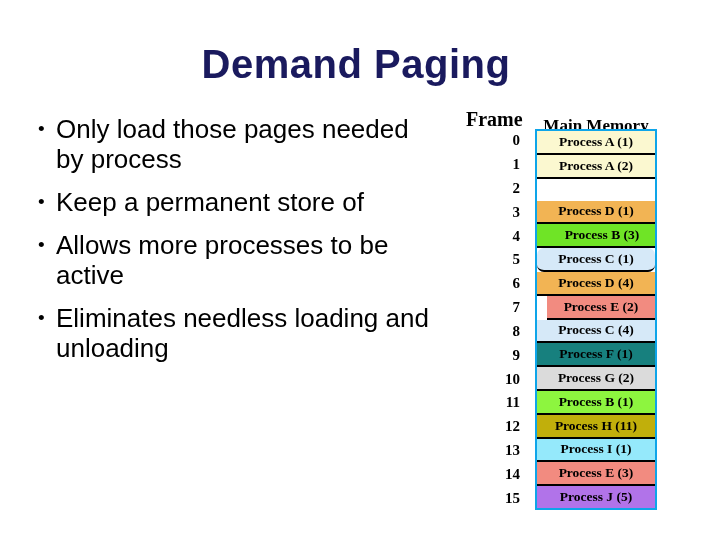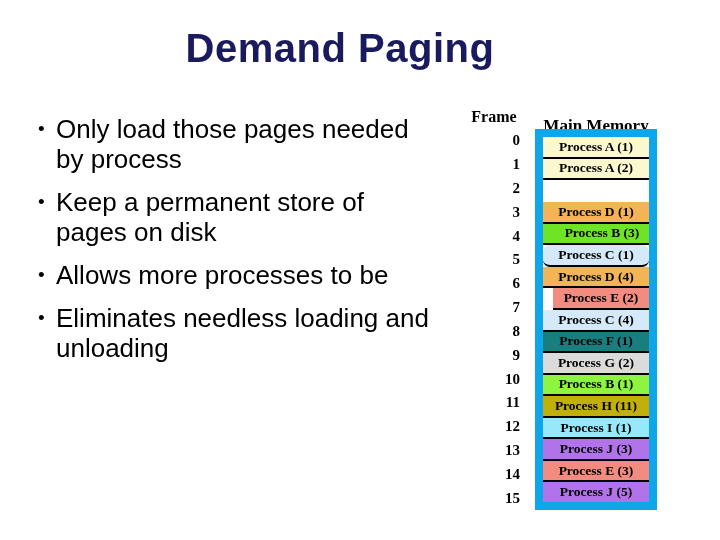--- a/index.html
+++ b/index.html
@@ -1,55 +1,55 @@
 <!DOCTYPE html>
 <html><head>
 <meta charset="utf-8">
 <style>
   html,body { margin:0; padding:0; background:#888; }
   .slide {
     position:relative; width:720px; height:540px; background:#ffffff;
     overflow:hidden; font-family:"Liberation Sans", sans-serif;
   }
   .title {
-    position:absolute; top:26px; left:0; width:680px; margin:0;
+    position:absolute; top:26px; left:0; width:680px; margin:16px;
     text-align:center; font-size:40px; font-weight:bold; color:#1a1a5e;
     letter-spacing:0.5px;
   }
   .bullets {
     position:absolute; left:38px; top:114px; width:440px;
     list-style:none; margin:0; padding:0;
   }
   .bullets li {
     display:flex; align-items:flex-start;
     font-size:26px; line-height:30px; color:#000000; margin-bottom:13px;
   }
   .bullet-dot {
     flex:0 0 18px; font-size:19px; line-height:30px; color:#000000;
   }
   .bullet-text { flex:1; }
   .frame-header {
     position:absolute; left:466px; top:108px; width:56px; text-align:center;
-    font-family:"Liberation Serif", serif; font-weight:bold; font-size:16px; color:#000;
+    font-family:"Liberation Serif", serif; font-weight:bold; font-size:20px; color:#000;
   }
   .mem-header {
     position:absolute; left:535px; top:116px; width:122px; text-align:center;
     font-family:"Liberation Serif", serif; font-weight:bold; font-size:17px; color:#000;
   }
   .frame-col {
     position:absolute; left:455px; top:129px; width:65px; height:381px;
     display:flex; flex-direction:column;
   }
   .frame-cell {
     flex:1; display:flex; align-items:center; justify-content:flex-end;
     font-family:"Liberation Serif", serif; font-weight:bold; font-size:15px; color:#000;
   }
   .mem-table {
     position:absolute; left:535px; top:129px; width:122px; height:381px;
-    box-sizing:border-box; border:8px solid #0ea5e9;
+    box-sizing:border-box; border:2px solid #0ea5e9;
     display:flex; flex-direction:column;
   }
   .mem-cell {
     flex:1; border-bottom:2px solid #000000;
     display:flex; align-items:center; justify-content:center;
     font-family:"Liberation Serif", serif; font-weight:bold; font-size:13.5px; color:#000;
     white-space:nowrap;
   }
   .mem-cell:last-child { border-bottom:none; }
 </style>
@@ -60,25 +60,25 @@
 
   <h1 class="title">Demand Paging</h1>
 
   <ul class="bullets">
     <li>
       <span class="bullet-dot">•</span>
       <span class="bullet-text"><span>Only load those pages needed</span><br><span>by process</span></span>
     </li>
     <li>
       <span class="bullet-dot">•</span>
-      <span class="bullet-text"><span>Keep a permanent store of</span><br><span>pages on disk</span></span>
+      <span class="bullet-text"><span>Keep a permanent store of</span><br></span>
     </li>
     <li>
       <span class="bullet-dot">•</span>
-      <span class="bullet-text"><span>Allows more processes to be</span><br></span>
+      <span class="bullet-text"><span>Allows more processes to be</span><br><span>active</span></span>
     </li>
     <li>
       <span class="bullet-dot">•</span>
       <span class="bullet-text"><span>Eliminates needless loading and</span><br><span>unloading</span></span>
     </li>
   </ul>
 
   <div class="frame-header">Frame</div>
   <div class="mem-header">Main Memory</div>
 
@@ -108,18 +108,17 @@
     <div class="mem-cell" style="background-color: rgb(111, 228, 38); padding-left: 12px;">Process B (3)</div>
     <div class="mem-cell" style="background-color: rgb(214, 233, 248); border-radius: 7px;">Process C (1)</div>
     <div class="mem-cell" style="background-color: rgb(242, 180, 84);">Process D (4)</div>
     <div class="mem-cell" style="background-color: rgb(242, 139, 128); margin-left: 10px;">Process E (2)</div>
     <div class="mem-cell" style="background-color: rgb(214, 233, 248);">Process C (4)</div>
     <div class="mem-cell" style="background-color: rgb(23, 128, 126);">Process F (1)</div>
     <div class="mem-cell" style="background-color: rgb(219, 219, 219);">Process G (2)</div>
     <div class="mem-cell" style="background-color: rgb(141, 245, 63);">Process B (1)</div>
     <div class="mem-cell" style="background-color: rgb(193, 175, 11);">Process H (11)</div>
     <div class="mem-cell" style="background-color: rgb(149, 233, 251);">Process I (1)</div>
-    <div class="mem-cell" style="background-color: rgb(177, 115, 233);">Process J (3)</div>
     <div class="mem-cell" style="background-color: rgb(242, 139, 128);">Process E (3)</div>
     <div class="mem-cell" style="background-color: rgb(177, 115, 233);">Process J (5)</div>
   </div>
 
 </div>
 
 </body></html>

